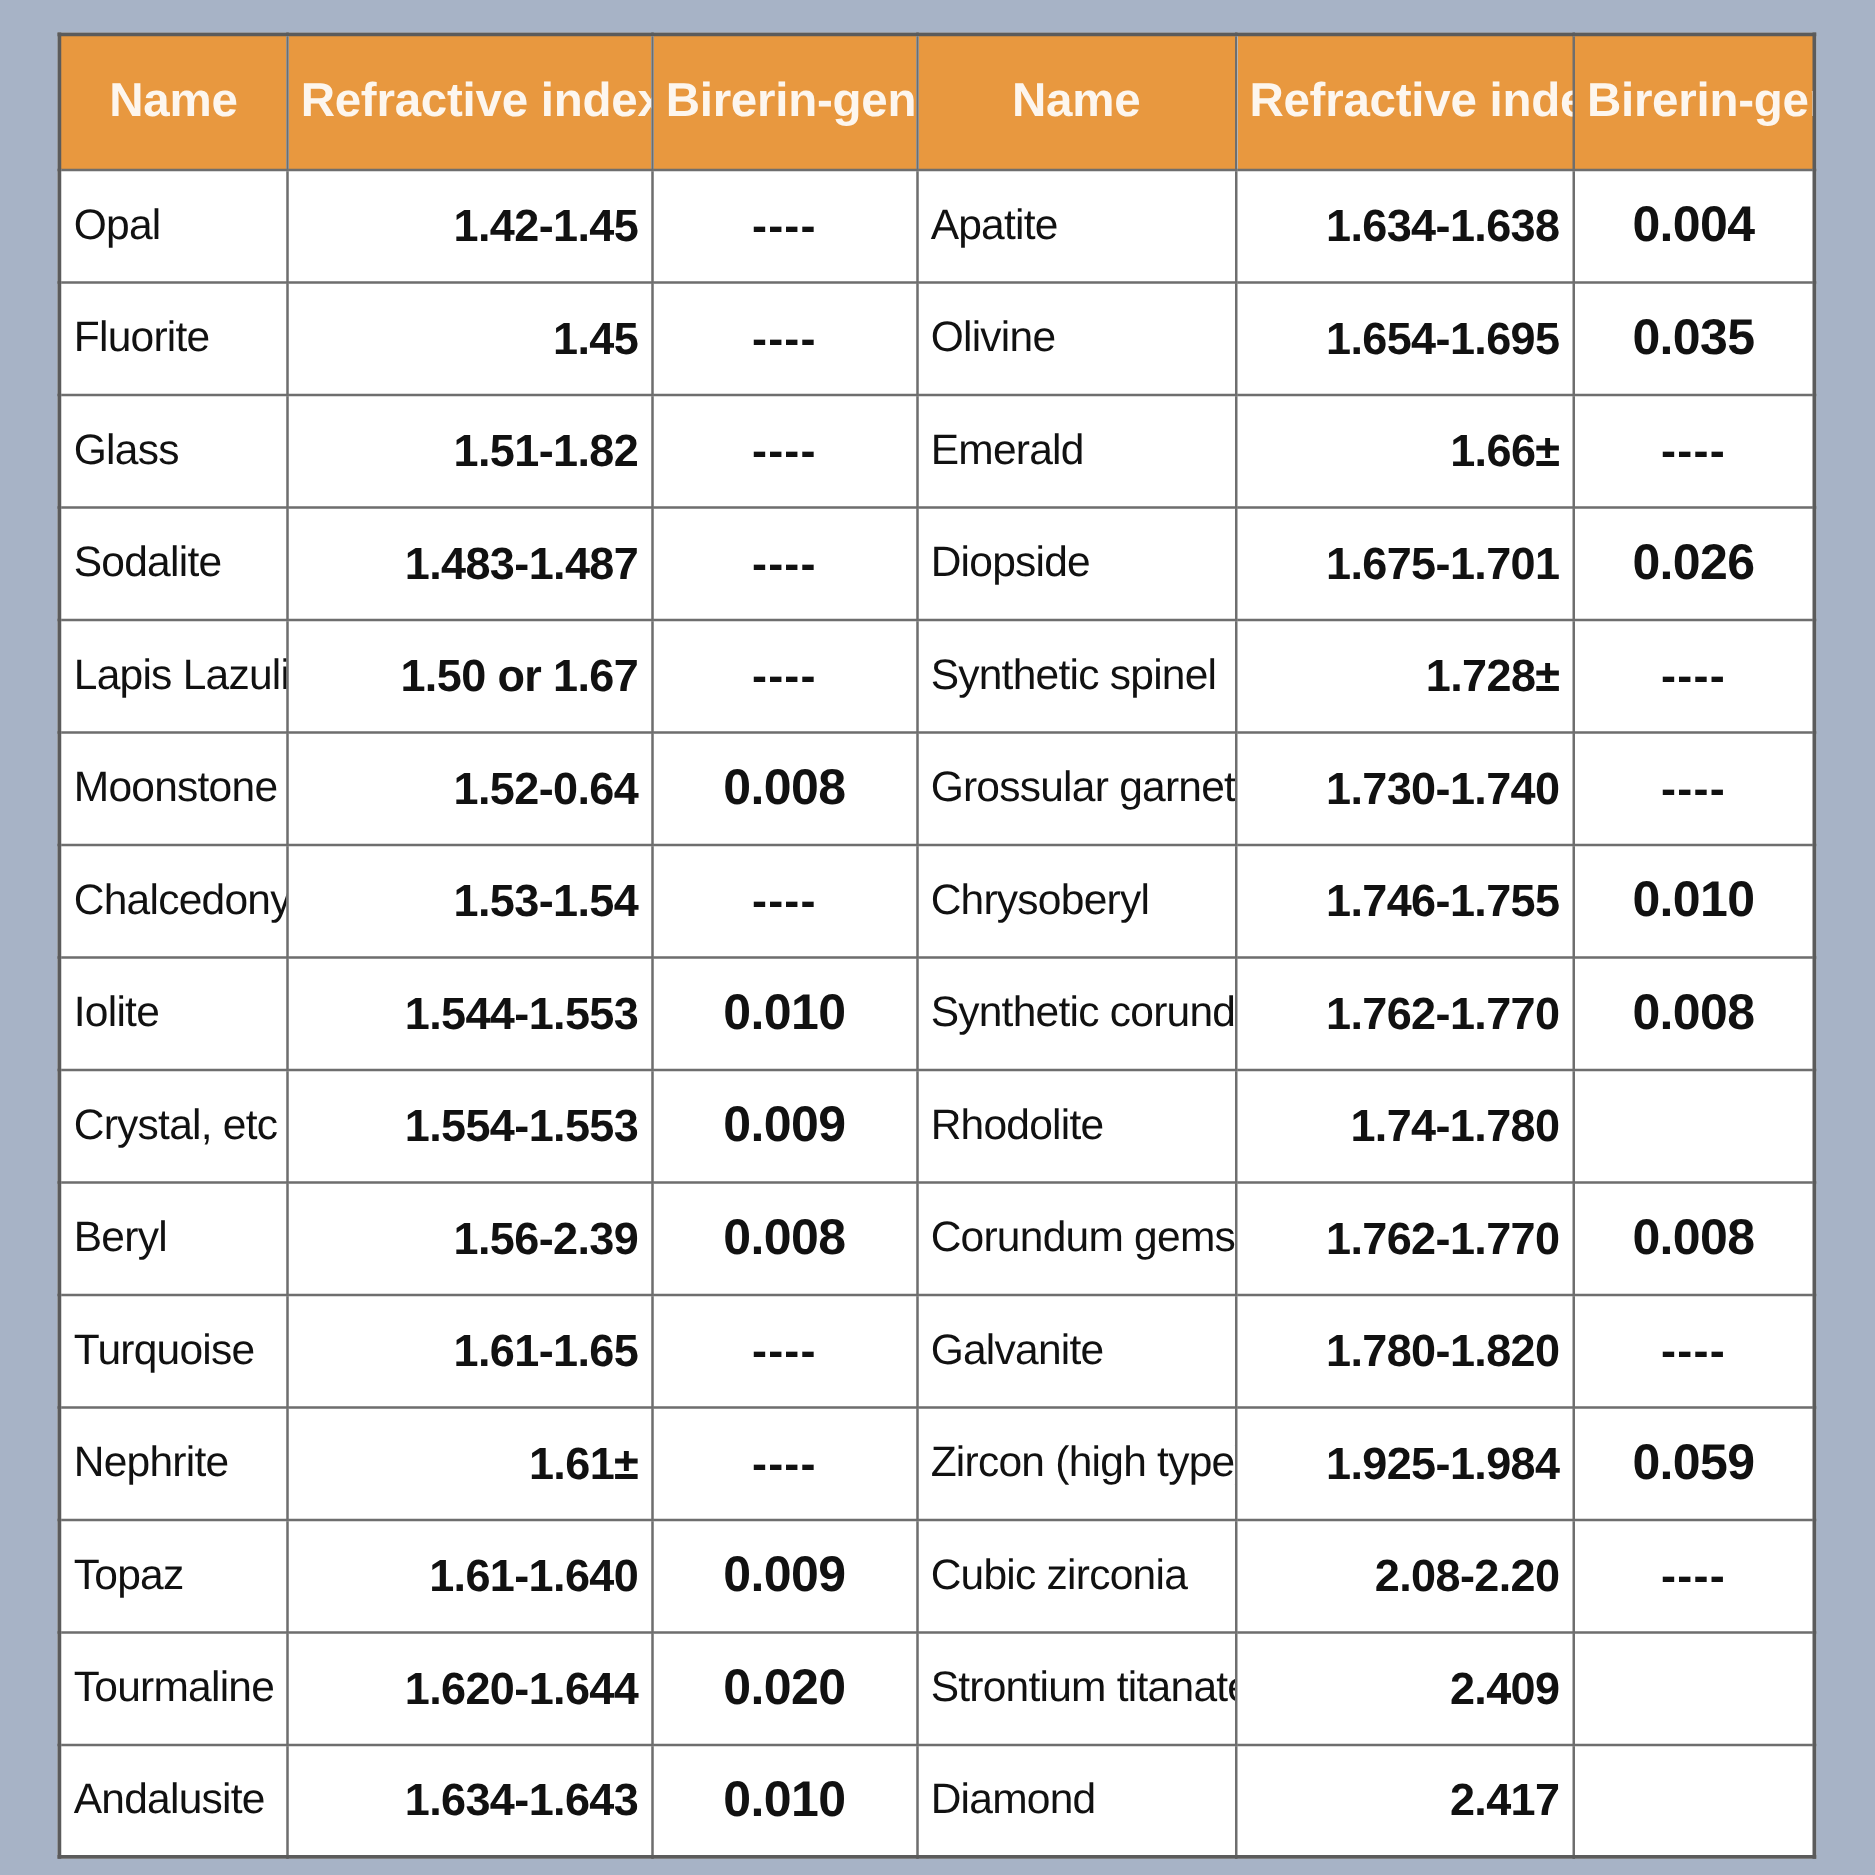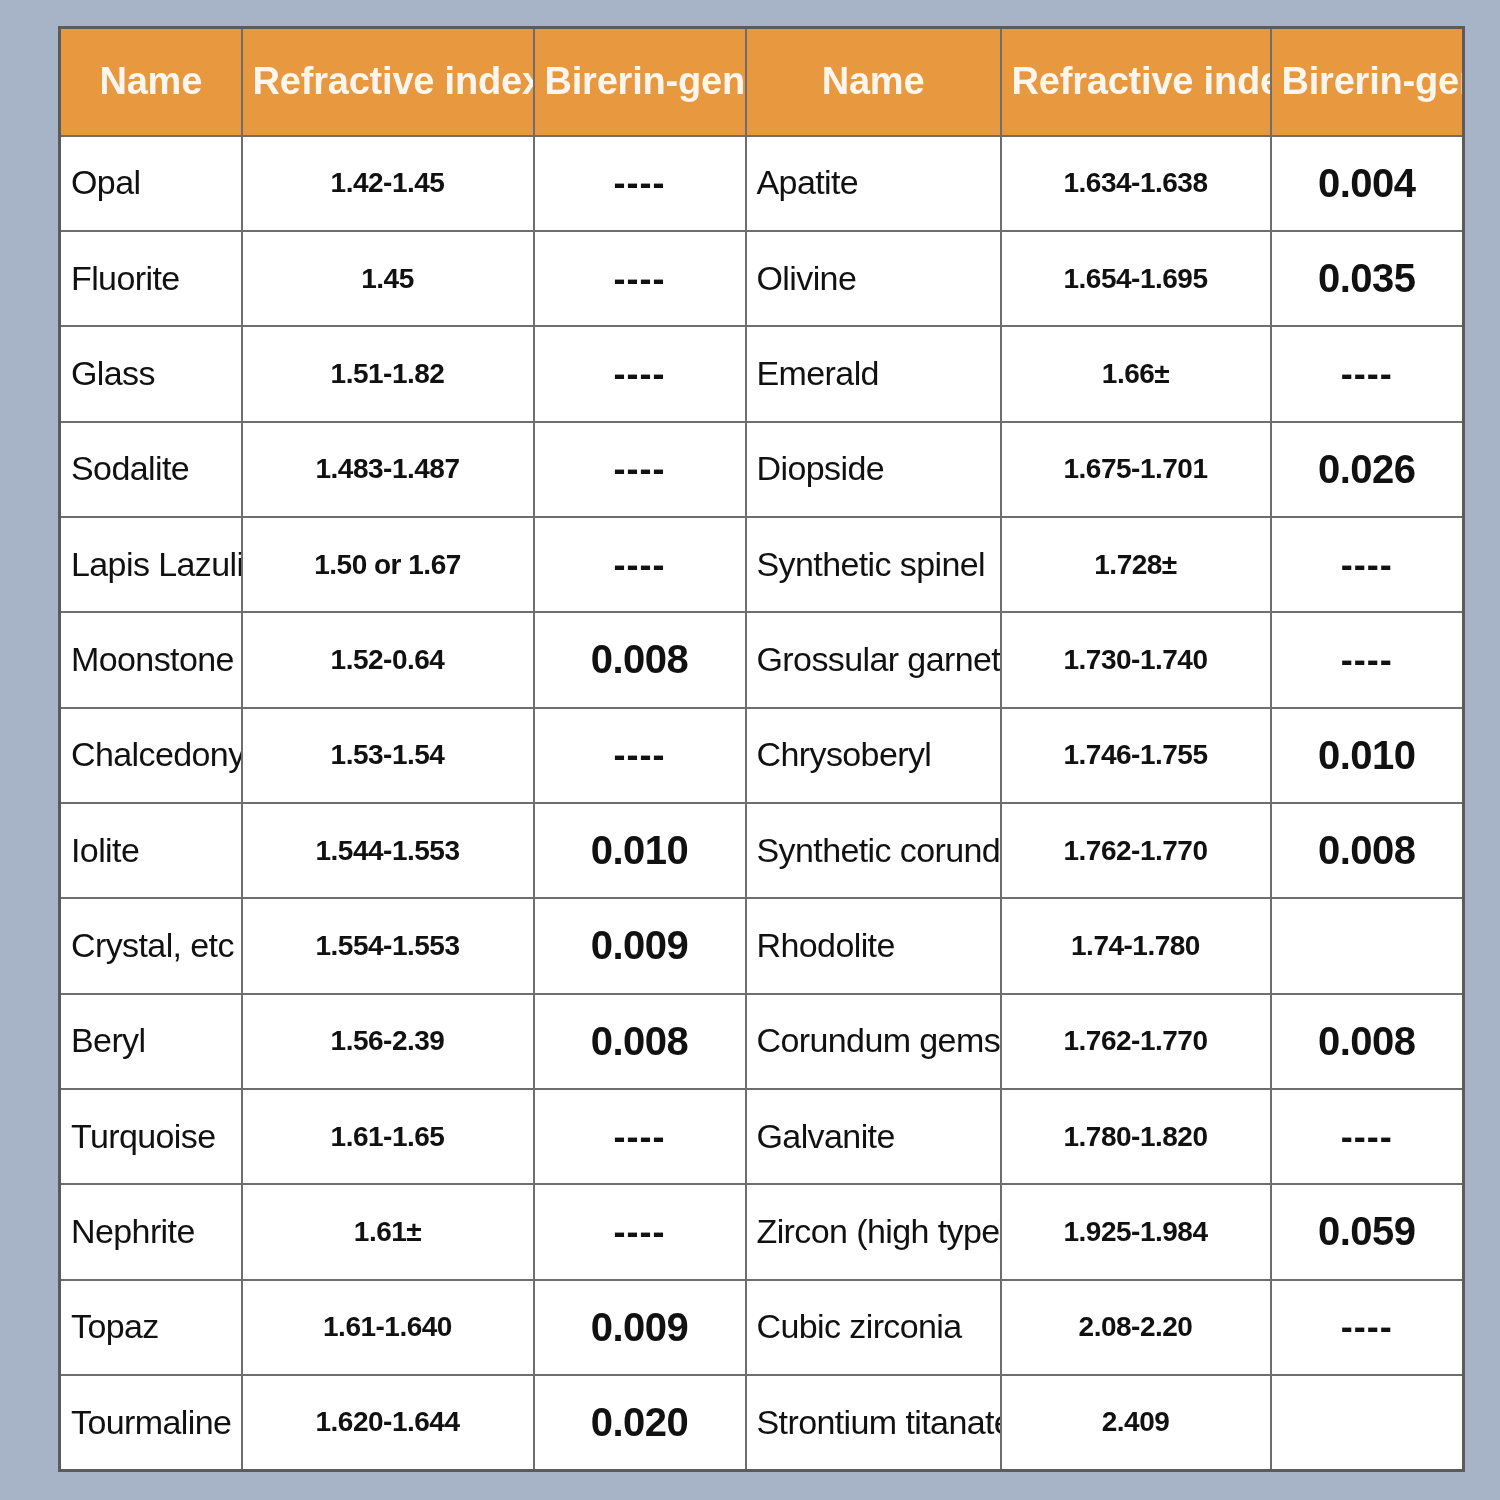--- a/index.html
+++ b/index.html
@@ -9,21 +9,21 @@
   body {
     width: 1500px;
     height: 1500px;
     background: #a7b3c6;
     font-family: "Liberation Sans", sans-serif;
     overflow: hidden;
   }
 
   #table-wrap {
     position: absolute;
-    left: 58px;
+    left: 46px;
     top: 26px;
     width: 1136px;
     height: 1446px;
     box-sizing: border-box;
   }
 
   table.gem-table {
     width: 100%;
     height: 100%;
     border-collapse: collapse;
@@ -73,23 +73,23 @@
   td.name-cell {
     text-align: left;
     font-weight: normal;
     font-size: 34px;
     white-space: normal;
     line-height: 1.05;
     letter-spacing: -0.6px;
   }
 
   td.ri-cell {
-    text-align: center;
+    text-align: right;
     font-weight: bold;
-    font-size: 28px;
+    font-size: 36px;
     letter-spacing: -0.5px;
     padding-left: 26px;
   }
 
   td.bi-cell {
     text-align: center;
     font-weight: bold;
     font-size: 40px;
     letter-spacing: -0.5px;
   }
@@ -230,15 +230,23 @@
           <td class="bi-cell dash">----</td>
         </tr>
         <tr>
           <td class="name-cell">Tourmaline</td>
           <td class="ri-cell">1.620-1.644</td>
           <td class="bi-cell">0.020</td>
           <td class="name-cell two-line">Strontium titanate</td>
           <td class="ri-cell">2.409</td>
           <td class="bi-cell"></td>
         </tr>
+        <tr>
+          <td class="name-cell">Andalusite</td>
+          <td class="ri-cell">1.634-1.643</td>
+          <td class="bi-cell">0.010</td>
+          <td class="name-cell">Diamond</td>
+          <td class="ri-cell">2.417</td>
+          <td class="bi-cell"></td>
+        </tr>
       </tbody>
   </table>
 </div>
 
 </body></html>

